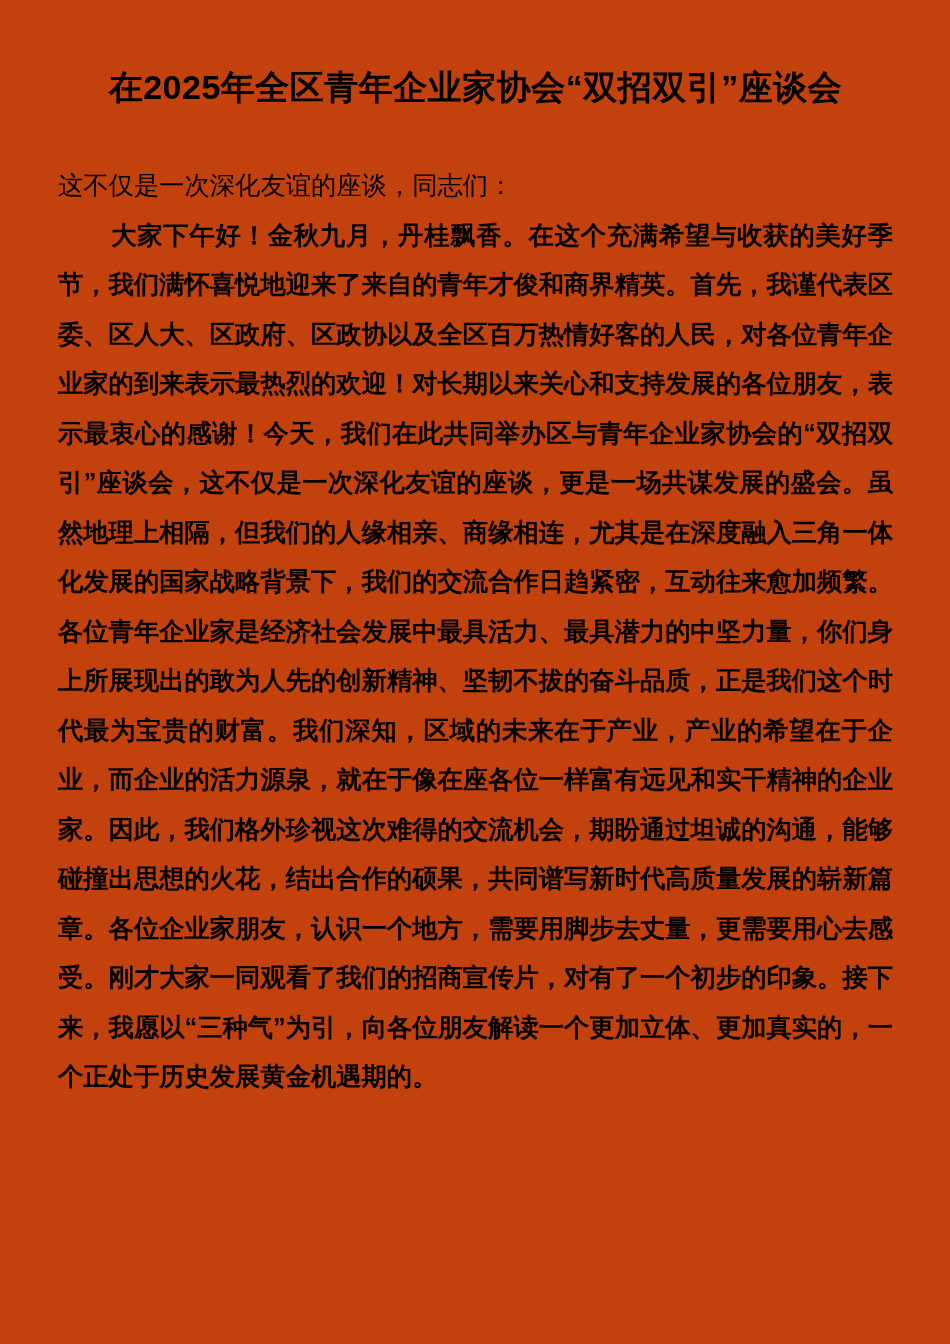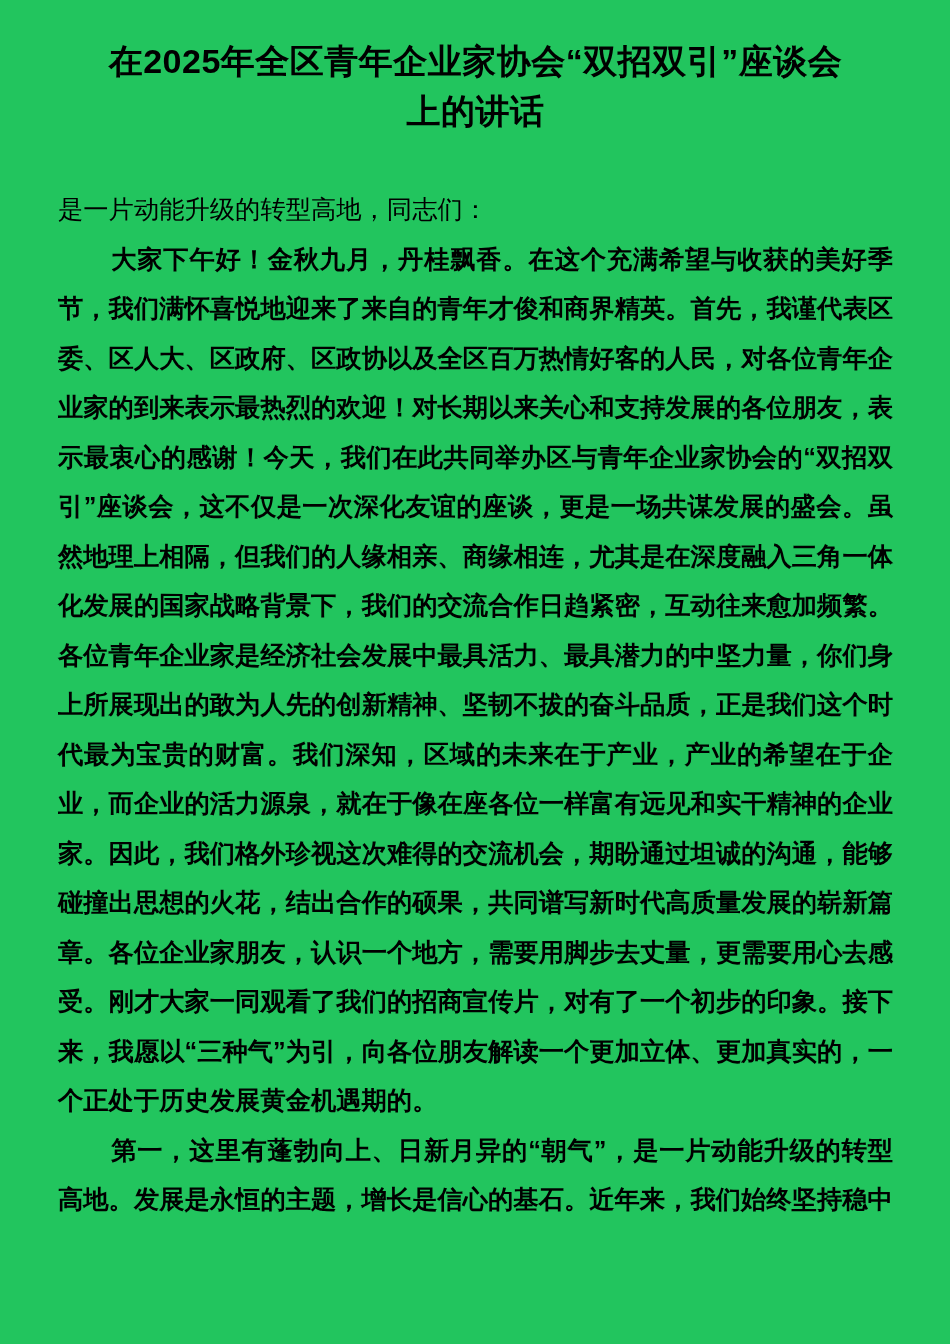--- a/index.html
+++ b/index.html
@@ -5,24 +5,24 @@
   html, body {
     margin: 0;
     padding: 0;
     background: #ffffff;
   }
   .page {
     position: relative;
     width: 950px;
     height: 1344px;
     margin: 0 auto;
-    background: #22c55e;
+    background: #c2410c;
     overflow: hidden;
     box-sizing: border-box;
-    padding: 36px 57px 0 58px;
+    padding: 62px 57px 0 58px;
     font-family: "Liberation Sans", "DejaVu Sans", sans-serif;
     color: #000000;
   }
   .doc-title {
     margin: 0;
     font-size: 34px;
     line-height: 50px;
     font-weight: 700;
     text-align: center;
     letter-spacing: 0.5px;
@@ -48,22 +48,20 @@
     font-weight: bold;
   }
 </style>
 </head>
 <body>
 
 <div class="page">
 
   <h1 class="doc-title">
     <span class="title-line">在2025年全区青年企业家协会“双招双引”座谈会</span>
-    <span class="title-line">上的讲话</span>
   </h1>
 
   <div class="doc-content">
-    <p class="no-indent">是一片动能升级的转型高地，同志们：</p>
+    <p class="no-indent">这不仅是一次深化友谊的座谈，同志们：</p>
     <p class="indent">大家下午好！金秋九月，丹桂飘香。在这个充满希望与收获的美好季节，我们满怀喜悦地迎来了来自的青年才俊和商界精英。首先，我谨代表区委、区人大、区政府、区政协以及全区百万热情好客的人民，对各位青年企业家的到来表示最热烈的欢迎！对长期以来关心和支持发展的各位朋友，表示最衷心的感谢！今天，我们在此共同举办区与青年企业家协会的“双招双引”座谈会，这不仅是一次深化友谊的座谈，更是一场共谋发展的盛会。虽然地理上相隔，但我们的人缘相亲、商缘相连，尤其是在深度融入三角一体化发展的国家战略背景下，我们的交流合作日趋紧密，互动往来愈加频繁。各位青年企业家是经济社会发展中最具活力、最具潜力的中坚力量，你们身上所展现出的敢为人先的创新精神、坚韧不拔的奋斗品质，正是我们这个时代最为宝贵的财富。我们深知，区域的未来在于产业，产业的希望在于企业，而企业的活力源泉，就在于像在座各位一样富有远见和实干精神的企业家。因此，我们格外珍视这次难得的交流机会，期盼通过坦诚的沟通，能够碰撞出思想的火花，结出合作的硕果，共同谱写新时代高质量发展的崭新篇章。各位企业家朋友，认识一个地方，需要用脚步去丈量，更需要用心去感受。刚才大家一同观看了我们的招商宣传片，对有了一个初步的印象。接下来，我愿以“三种气”为引，向各位朋友解读一个更加立体、更加真实的，一个正处于历史发展黄金机遇期的。</p>
-    <p class="indent">第一，这里有蓬勃向上、日新月异的“朝气”，是一片动能升级的转型高地。发展是永恒的主题，增长是信心的基石。近年来，我们始终坚持稳中</p>
   </div>
 
 </div>
 
 </body></html>

